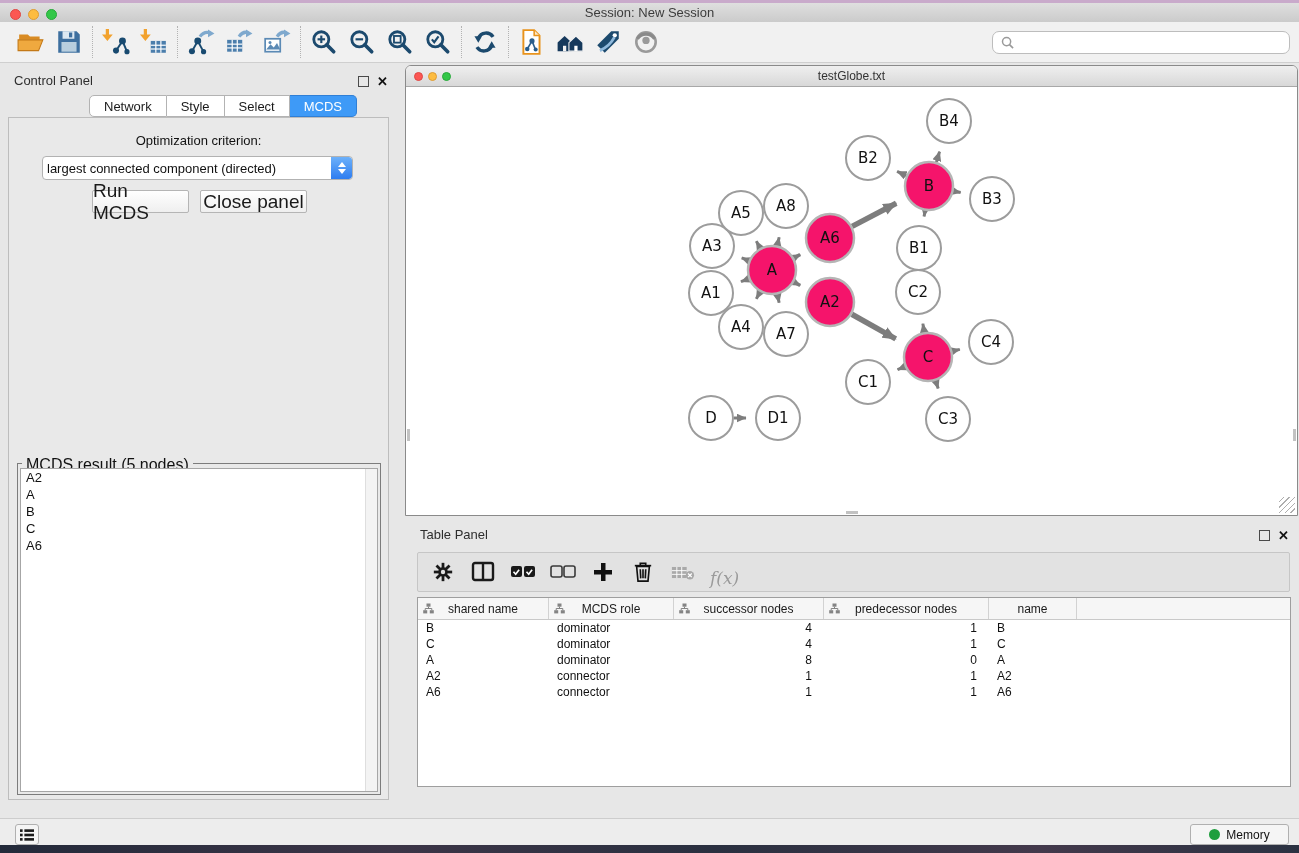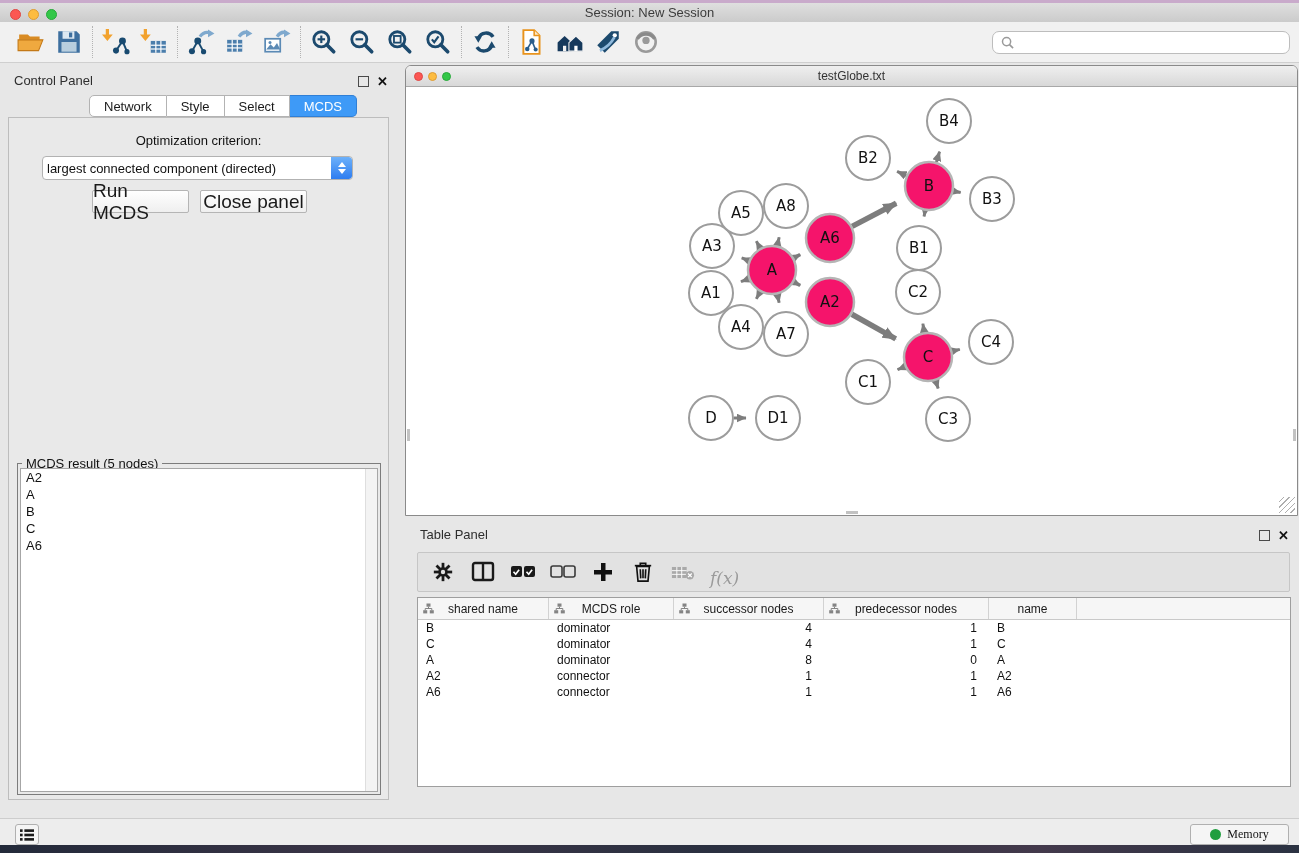--- a/index.html
+++ b/index.html
@@ -43,21 +43,21 @@
   .btn { background:linear-gradient(#ffffff,#efefef); border:1px solid #b5b5b5; border-radius:2px;
     font-size:19px; color:#1a1a1a; height:23px; display:inline-flex; align-items:center; justify-content:center; }
   .dropdown { left:42px; top:156px; width:311px; height:24px; background:#fff; border:1px solid #b2b2b2;
     border-radius:4px; display:flex; align-items:center; font-size:13px; color:#111; overflow:hidden; }
   .dd-text { flex:1; padding-left:4px; }
   .dd-spin { width:21px; height:100%; background:linear-gradient(#6db1fa,#2e7df0);
     display:flex; flex-direction:column; align-items:center; justify-content:center; gap:2px; border-radius:0 3px 3px 0; }
   .tri-up { width:0; height:0; border-left:4px solid transparent; border-right:4px solid transparent; border-bottom:5px solid #fff; }
   .tri-dn { width:0; height:0; border-left:4px solid transparent; border-right:4px solid transparent; border-top:5px solid #fff; }
   .fieldset { left:17px; top:463px; width:364px; height:332px; border:1px solid #7c7c7c; }
-  .legend { position:absolute; top:-8px; left:4px; background:#e9e9e9; padding:0 4px; font-size:13px; color:#111; }
+  .legend { position:absolute; top:-8px; left:4px; background:#e9e9e9; padding:0 4px; font-size:16px; color:#111; }
   .listbox { position:absolute; left:2px; right:2px; top:4px; bottom:2px; background:#fff; border:1px solid #a6a6a6; }
   .scrolltrack { position:absolute; right:0; top:0; bottom:0; width:12px; background:#f3f3f3; border-left:1px solid #dedede; }
   .list-item { font-size:13px; color:#111; padding:1px 5px; line-height:15px; }
 
   
   .netwin { left:405px; top:65px; width:893px; height:451px; border:1px solid #8a8a8a; border-radius:6px 6px 0 0;
     background:#fff; }
   .net-titlebar { position:absolute; left:0; top:0; right:0; height:21px;
     background:linear-gradient(#efefef,#d8d8d8); border-bottom:1px solid #a8a8a8; border-radius:5px 5px 0 0;
     display:flex; align-items:center; justify-content:center; font-size:12px; color:#333; }
@@ -78,21 +78,21 @@
   .th .colicon { position:absolute; left:5px; top:5px; }
   .trow { display:flex; height:16px; align-items:center; }
   .td { font-size:12px; color:#111; overflow:hidden; white-space:nowrap; }
   .td.l { text-align:left; padding-left:8px; }
   .td.r { text-align:right; padding-right:12px; }
 
   
   .tp-tabs { left:405px; top:790px; width:894px; display:flex; justify-content:center; }
 
   
-  .statusbar { left:0; top:818px; width:1299px; height:27px; background:#ededed; border-top:1px solid #cdcdcd;font-family:Liberation Serif, serif; }
+  .statusbar { left:0; top:818px; width:1299px; height:27px; background:#ededed; border-top:1px solid #cdcdcd; }
   .sb-btn { position:absolute; border:1px solid #b0b0b0; background:#f5f5f5; border-radius:3px;
     display:flex; align-items:center; justify-content:center; }
   .mem-dot { width:11px; height:11px; border-radius:50%; background:#1f9e3e; margin-right:6px; }
   .mem-label { font-size:12px; color:#111; }
   .desktop { left:0; top:845px; width:1299px; height:8px;
     background:linear-gradient(90deg,#232a3a,#3c3547 30%,#2a3040 55%,#43394b 80%,#2b3242); }
 </style>
 </head>
 <body>
 

